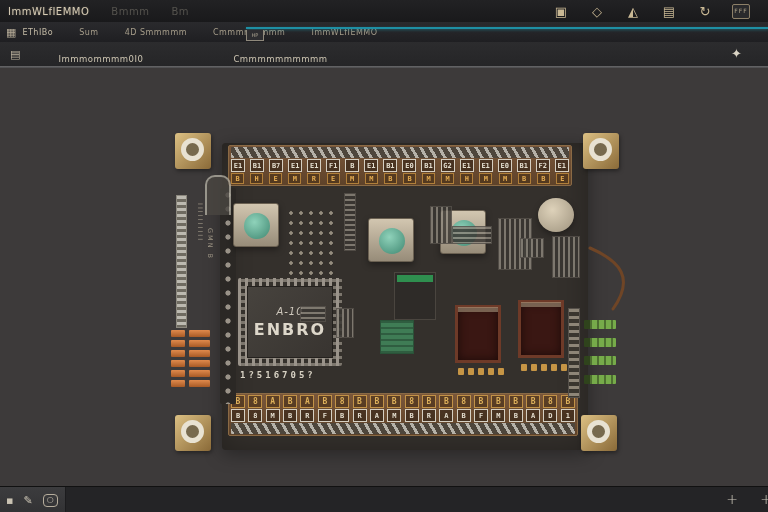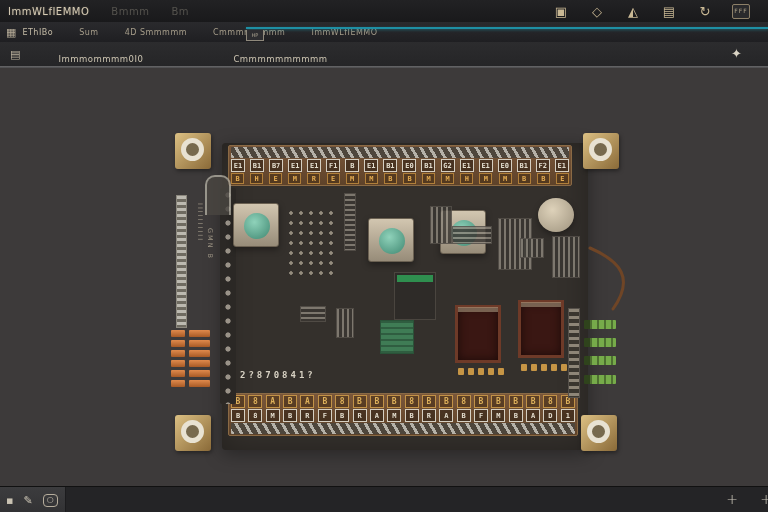--- a/index.html
+++ b/index.html
@@ -330,21 +330,27 @@
         <div class="cap"></div>
       </div>
     <div class="abs tact" style="left:368px;top:150px">
         <div class="cap"></div>
       </div>
     <div class="abs tact" style="left:440px;top:142px">
         <div class="cap"></div>
       </div>
     <div class="abs round-comp"></div>
 
-    <div class="abs silk">2?870841?</div>
+    <div class="abs bigchip">
+      <div class="body">
+        <span class="chipl1">A-10</span>
+        <span class="chipl2">ENBRO</span>
+      </div>
+    </div>
+    <div class="abs silk">1?516705?</div>
 
     <div class="abs darkchip">
         <div class="lbl"></div>
       </div>
     <div class="abs greenchip"></div>
 
     <div class="abs maroon" style="left:455px;top:237px">
         <div class="toplbl"></div>
       </div>
     <div class="abs maroon" style="left:518px;top:232px">

